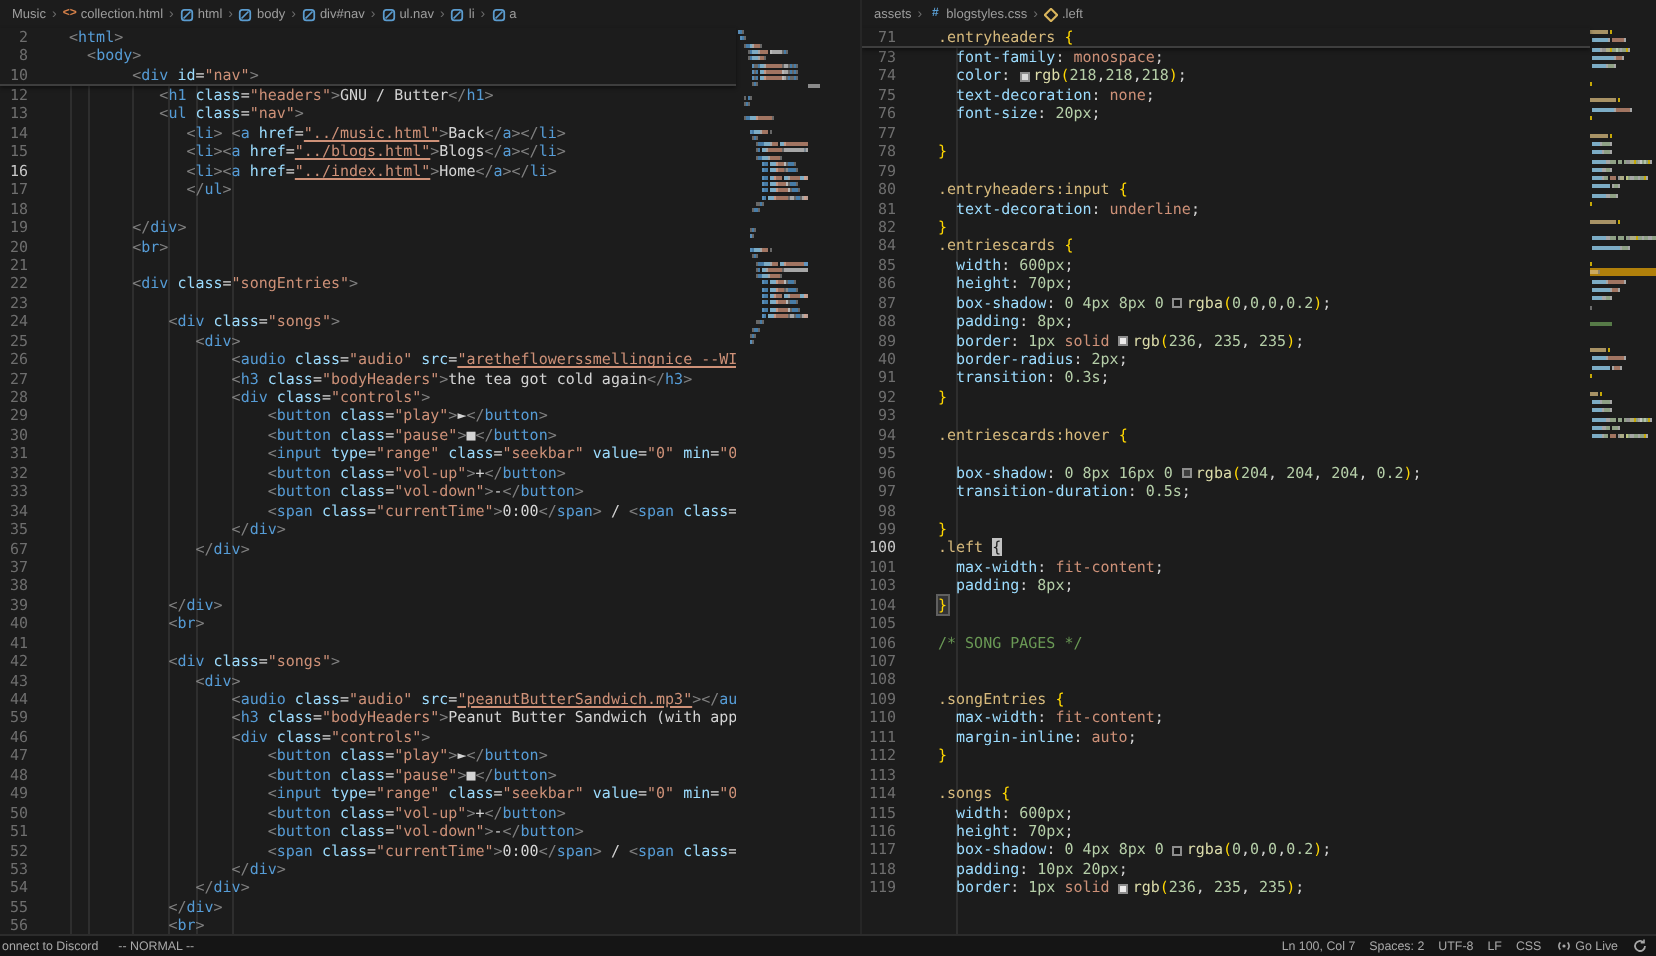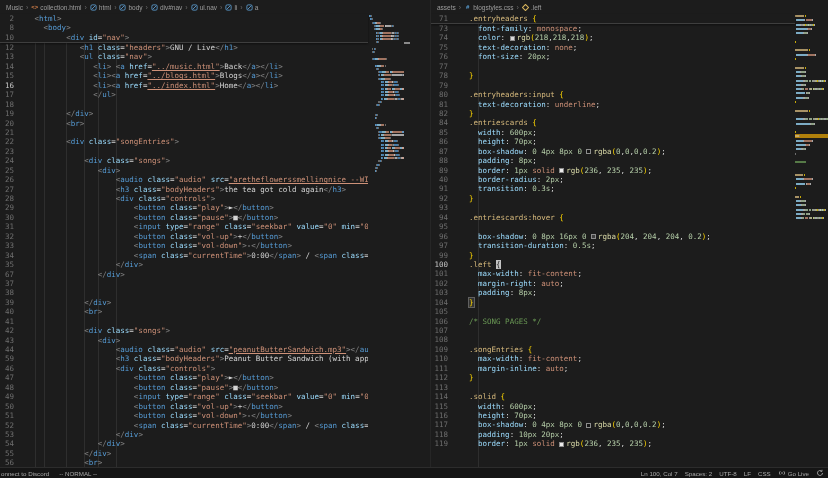--- a/index.html
+++ b/index.html
@@ -149,21 +149,21 @@
           <span class="lc">   <span class="tk-p">&lt;</span><span class="tk-t">body</span><span class="tk-p">&gt;</span></span>
         </div>
         <div class="row">
           <span class="ln">10</span>
           <span class="lc">        <span class="tk-p">&lt;</span><span class="tk-t">div</span><span class="tk-x"> </span><span class="tk-a">id</span><span class="tk-x">=</span><span class="tk-s">"nav"</span><span class="tk-p">&gt;</span></span>
         </div>
       </div>
     <div class="codearea" id="code-left">
         <div class="row">
           <span class="ln">12</span>
-          <span class="lc">           <span class="tk-p">&lt;</span><span class="tk-t">h1</span><span class="tk-x"> </span><span class="tk-a">class</span><span class="tk-x">=</span><span class="tk-s">"headers"</span><span class="tk-p">&gt;</span><span class="tk-x">GNU / Live</span><span class="tk-p">&lt;/</span><span class="tk-t">h1</span><span class="tk-p">&gt;</span></span>
+          <span class="lc">           <span class="tk-p">&lt;</span><span class="tk-t">h1</span><span class="tk-x"> </span><span class="tk-a">class</span><span class="tk-x">=</span><span class="tk-s">"headers"</span><span class="tk-p">&gt;</span><span class="tk-x">GNU / Butter</span><span class="tk-p">&lt;/</span><span class="tk-t">h1</span><span class="tk-p">&gt;</span></span>
         </div>
         <div class="row">
           <span class="ln">13</span>
           <span class="lc">           <span class="tk-p">&lt;</span><span class="tk-t">ul</span><span class="tk-x"> </span><span class="tk-a">class</span><span class="tk-x">=</span><span class="tk-s">"nav"</span><span class="tk-p">&gt;</span></span>
         </div>
         <div class="row">
           <span class="ln">14</span>
           <span class="lc">              <span class="tk-p">&lt;</span><span class="tk-t">li</span><span class="tk-p">&gt;</span><span class="tk-x"> </span><span class="tk-p">&lt;</span><span class="tk-t">a</span><span class="tk-x"> </span><span class="tk-a">href</span><span class="tk-x">=</span><span class="tk-u">"../music.html"</span><span class="tk-p">&gt;</span><span class="tk-x">Back</span><span class="tk-p">&lt;/</span><span class="tk-t">a</span><span class="tk-p">&gt;&lt;/</span><span class="tk-t">li</span><span class="tk-p">&gt;</span></span>
         </div>
         <div class="row">
@@ -864,36 +864,36 @@
         </div>
         <div class="row">
           <span class="ln">96</span>
           <span class="lc">  <span class="tk-a">box-shadow</span><span class="tk-x">: </span><span class="tk-n">0</span><span class="tk-x"> </span><span class="tk-n">8px</span><span class="tk-x"> </span><span class="tk-n">16px</span><span class="tk-x"> </span><span class="tk-n">0</span><span class="tk-x"> </span><span class="sw" style="background: rgba(204, 204, 204, 0.2);"></span><span class="tk-f">rgba</span><span class="tk-b">(</span><span class="tk-n">204</span><span class="tk-x">, </span><span class="tk-n">204</span><span class="tk-x">, </span><span class="tk-n">204</span><span class="tk-x">, </span><span class="tk-n">0.2</span><span class="tk-b">)</span><span class="tk-x">;</span></span>
         </div>
         <div class="row">
           <span class="ln">97</span>
           <span class="lc">  <span class="tk-a">transition-duration</span><span class="tk-x">: </span><span class="tk-n">0.5s</span><span class="tk-x">;</span></span>
         </div>
         <div class="row">
+          <span class="ln">98</span>
+          <span class="lc"></span>
+        </div>
+        <div class="row">
           <span class="ln">99</span>
           <span class="lc"><span class="tk-b">}</span></span>
         </div>
         <div class="row">
           <span class="ln active">100</span>
           <span class="lc"><span class="tk-l">.left</span><span class="tk-x"> </span><span class="tk-k">{</span></span>
         </div>
         <div class="row">
           <span class="ln">101</span>
           <span class="lc">  <span class="tk-a">max-width</span><span class="tk-x">: </span><span class="tk-s">fit-content</span><span class="tk-x">;</span></span>
         </div>
         <div class="row">
-          <span class="ln">102</span>
-          <span class="lc">  <span class="tk-a">margin-right</span><span class="tk-x">: </span><span class="tk-s">auto</span><span class="tk-x">;</span></span>
-        </div>
-        <div class="row">
           <span class="ln">103</span>
           <span class="lc">  <span class="tk-a">padding</span><span class="tk-x">: </span><span class="tk-n">8px</span><span class="tk-x">;</span></span>
         </div>
         <div class="row">
           <span class="ln">104</span>
           <span class="lc"><span class="tk-bm">}</span></span>
         </div>
         <div class="row">
           <span class="ln">105</span>
           <span class="lc"></span>
@@ -925,21 +925,21 @@
         <div class="row">
           <span class="ln">112</span>
           <span class="lc"><span class="tk-b">}</span></span>
         </div>
         <div class="row">
           <span class="ln">113</span>
           <span class="lc"></span>
         </div>
         <div class="row">
           <span class="ln">114</span>
-          <span class="lc"><span class="tk-l">.solid</span><span class="tk-x"> </span><span class="tk-b">{</span></span>
+          <span class="lc"><span class="tk-l">.songs</span><span class="tk-x"> </span><span class="tk-b">{</span></span>
         </div>
         <div class="row">
           <span class="ln">115</span>
           <span class="lc">  <span class="tk-a">width</span><span class="tk-x">: </span><span class="tk-n">600px</span><span class="tk-x">;</span></span>
         </div>
         <div class="row">
           <span class="ln">116</span>
           <span class="lc">  <span class="tk-a">height</span><span class="tk-x">: </span><span class="tk-n">70px</span><span class="tk-x">;</span></span>
         </div>
         <div class="row">

